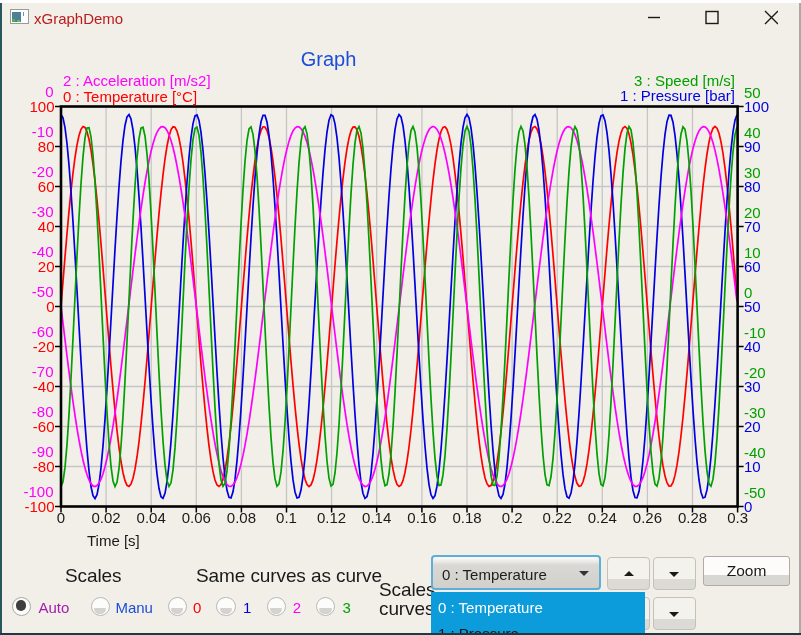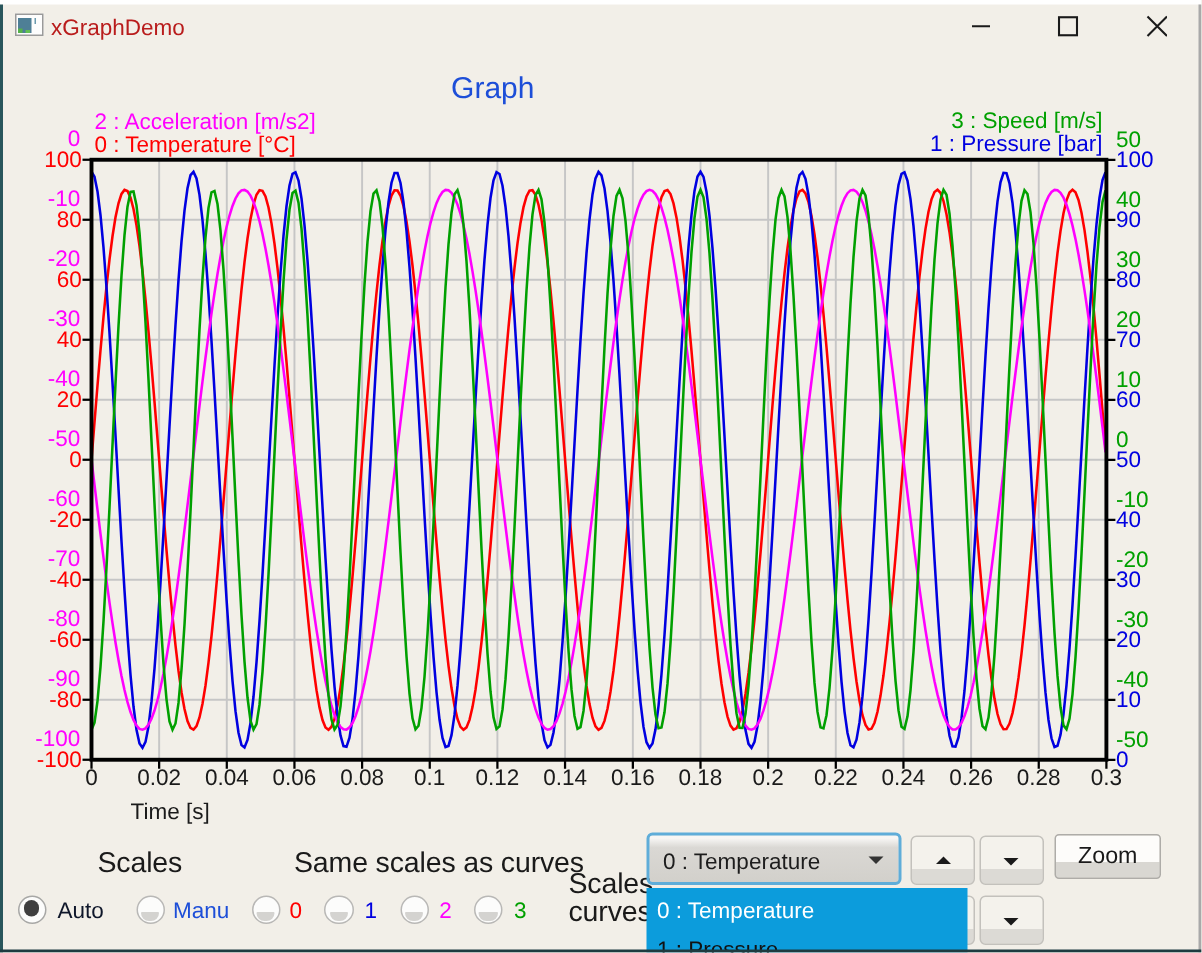--- a/index.html
+++ b/index.html
@@ -25,21 +25,21 @@
 .rlabel { position:absolute; font-size:15px; }
 #combo { position:absolute; left:431px; top:555px; width:170px; height:35px; border:2px solid #5fadd9; border-radius:4px; background:linear-gradient(#f7f6f4 6%, #dad8d4 26%, #d2d0cb); z-index:10; }
 #combo .txt { position:absolute; left:9px; top:8.5px; font-size:15px; color:#1d1d1d; }
 #combo .arr { position:absolute; right:10.5px; top:14px; width:0; height:0; border-left:5px solid transparent; border-right:5px solid transparent; border-top:5.8px solid #333; }
 #dropdown { position:absolute; left:431px; top:592px; width:214px; height:43px; background:#0c9cdc; z-index:20; }
 #dropdown .it1 { position:absolute; left:7px; top:6.5px; font-size:15px; color:#ffffff; }
 #dropdown .it2 { position:absolute; left:7px; top:32.5px; font-size:15px; color:#111; }
 .spin { position:absolute; width:43px; height:33px; border:1px solid #c3c1bc; border-radius:4px; background:linear-gradient(#f4f2ec 68%, #dcdad5 68%); }
 .spin .up { position:absolute; left:15.5px; top:13.5px; width:0; height:0; border-left:5.5px solid transparent; border-right:5.5px solid transparent; border-bottom:5.5px solid #1a1a1a; }
 .spin .dn { position:absolute; left:15.5px; top:14px; width:0; height:0; border-left:5.5px solid transparent; border-right:5.5px solid transparent; border-top:5.5px solid #1a1a1a; }
-#zoombtn { position:absolute; left:703px; top:556px; width:71px; height:30px; border:1px solid #aeaca8; border-radius:3px; background:linear-gradient(#fdfcfa 64%, #d9d7d2 64%); font-size:15.5px; color:#1a1a1a; text-align:center; line-height:27px; }
+#zoombtn { position:absolute; left:703px; top:556px; width:87px; height:30px; border:1px solid #aeaca8; border-radius:3px; background:linear-gradient(#fdfcfa 64%, #d9d7d2 64%); font-size:15.5px; color:#1a1a1a; text-align:center; line-height:27px; }
 </style>
 </head>
 <body>
 <svg width="801" height="560" style="position:absolute;left:0;top:0">
 <g stroke="#c6c6c6" stroke-width="1.3">
       <line x1="106.1" y1="106.5" x2="106.1" y2="506.5"></line>
       <line x1="151.2" y1="106.5" x2="151.2" y2="506.5"></line>
       <line x1="196.3" y1="106.5" x2="196.3" y2="506.5"></line>
       <line x1="241.4" y1="106.5" x2="241.4" y2="506.5"></line>
       <line x1="286.5" y1="106.5" x2="286.5" y2="506.5"></line>
@@ -193,28 +193,28 @@
   </svg>
 <svg class="capbtn" style="left:705px" width="14" height="36">
     <rect x="1" y="11.5" width="12" height="12" fill="none" stroke="#1a1a1a" stroke-width="1.4"></rect>
   </svg>
 <svg class="capbtn" style="left:764px" width="15" height="36">
     <path d="M1 11 L14 24 M14 11 L1 24" stroke="#1a1a1a" stroke-width="1.4"></path>
   </svg>
 <div id="graphtitle">Graph</div>
 
 <div class="lbl" style="left:65px; top:565px;">Scales</div>
-<div class="lbl" style="left:196px; top:565px;">Same scales as curves</div>
+<div class="lbl" style="left:196px; top:565px;">Same curves as curve</div>
 <div class="lbl" style="left:379px; top:579px;">Scales</div>
 <div class="lbl" style="left:379px; top:597.5px;text-align:center;">curves</div>
 
 <div class="radio" style="left:11.6px; top:596.8px; border-color:#a8a8a6;">
     <div class="dot"></div>
   </div>
-<div class="rlabel" style="left:38.4px; top:599px; color:#0f172a;">Auto</div>
+<div class="rlabel" style="left:38.4px; top:599px; color:#a21caf;">Auto</div>
 <div class="radio" style="left:90.5px; top:596.8px;">
     <div class="chord"></div>
   </div>
 <div class="rlabel" style="left:115.4px; top:599px; color:#1d4ed8;">Manu</div>
 <div class="radio" style="left:167.5px; top:596.8px;">
     <div class="chord"></div>
   </div>
 <div class="rlabel" style="left:193px; top:599px; color:#ff0000;">0</div>
 <div class="radio" style="left:216px; top:596.8px;">
     <div class="chord"></div>

